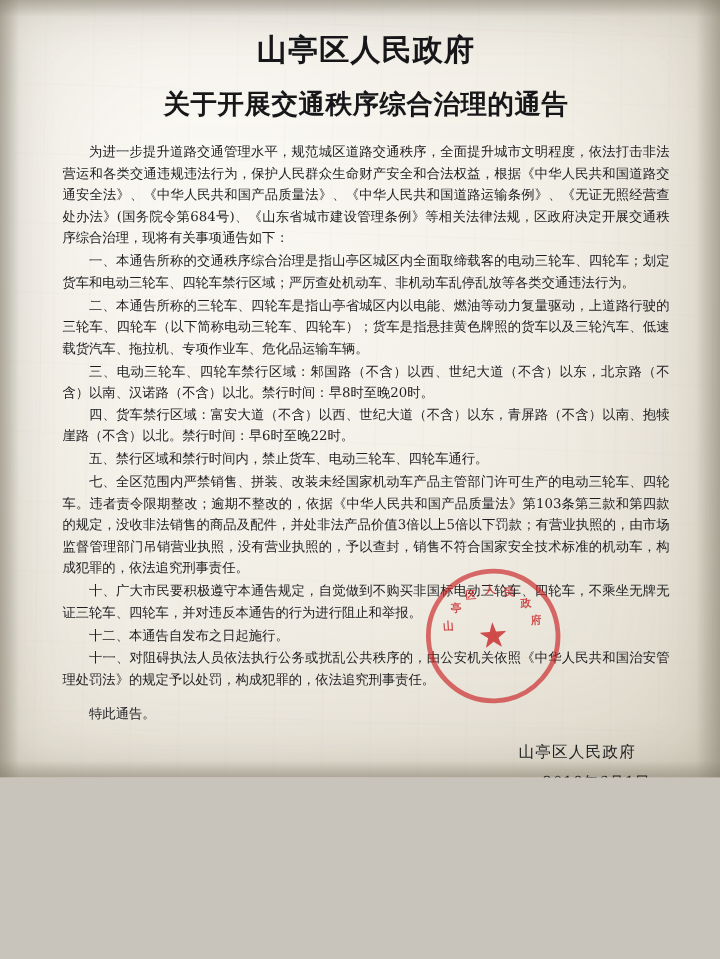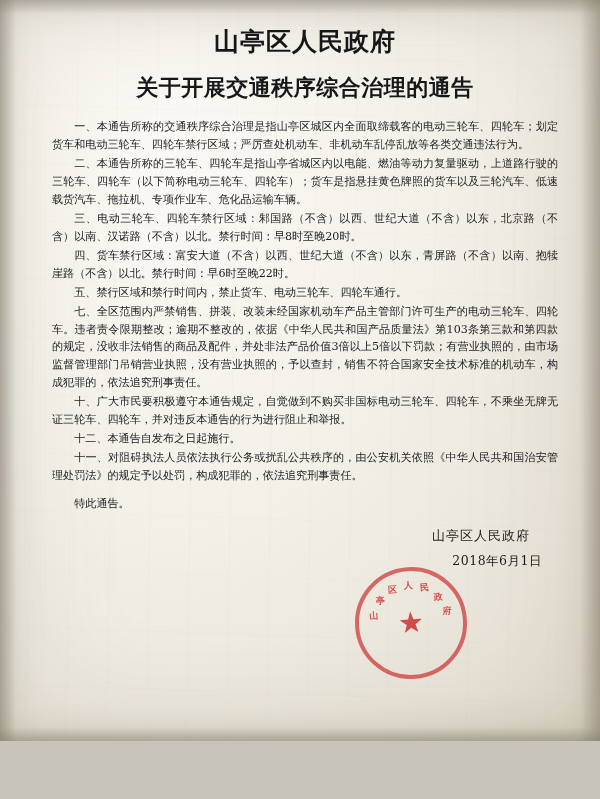--- a/index.html
+++ b/index.html
@@ -9,21 +9,21 @@
   body {
     width: 600px;
     height: 799px;
     overflow: hidden;
     background: #c9c4bb;
     font-family: "DejaVu Sans", "Liberation Sans", sans-serif;
   }
   .page {
     position: relative;
     width: 600px;
-    height: 741px;
+    height: 648px;
     background:
       radial-gradient(ellipse at 30% 20%, #fbf9f4 0%, #f3f0e8 45%, #e7e2d6 80%, #ddd7c9 100%);
     overflow: hidden;
   }
   
   .page::before {
     content: "";
     position: absolute;
     left: 0; top: 0; right: 0; bottom: 0;
     box-shadow: inset 0 0 42px rgba(120,112,95,0.35), inset 0 0 120px rgba(150,142,120,0.18);
@@ -181,20 +181,21 @@
   <div class="watermark-noise"></div>
 
   <div class="content">
 
     <div class="title-block">
       <div class="doc-title-1">山亭区人民政府</div>
       <div class="doc-title-2">关于开展交通秩序综合治理的通告</div>
     </div>
 
     <div class="body-text">
+      <p class="para">为进一步提升道路交通管理水平，规范城区道路交通秩序，全面提升城市文明程度，依法打击非法营运和各类交通违规违法行为，保护人民群众生命财产安全和合法权益，根据《中华人民共和国道路交通安全法》、《中华人民共和国产品质量法》、《中华人民共和国道路运输条例》、《无证无照经营查处办法》(国务院令第684号)、《山东省城市建设管理条例》等相关法律法规，区政府决定开展交通秩序综合治理，现将有关事项通告如下：</p>
       <p class="para">一、本通告所称的交通秩序综合治理是指山亭区城区内全面取缔载客的电动三轮车、四轮车；划定货车和电动三轮车、四轮车禁行区域；严厉查处机动车、非机动车乱停乱放等各类交通违法行为。</p>
       <p class="para">二、本通告所称的三轮车、四轮车是指山亭省城区内以电能、燃油等动力复量驱动，上道路行驶的三轮车、四轮车（以下简称电动三轮车、四轮车）；货车是指悬挂黄色牌照的货车以及三轮汽车、低速载货汽车、拖拉机、专项作业车、危化品运输车辆。</p>
       <p class="para">三、电动三轮车、四轮车禁行区域：邾国路（不含）以西、世纪大道（不含）以东，北京路（不含）以南、汉诺路（不含）以北。禁行时间：早8时至晚20时。</p>
       <p class="para">四、货车禁行区域：富安大道（不含）以西、世纪大道（不含）以东，青屏路（不含）以南、抱犊崖路（不含）以北。禁行时间：早6时至晚22时。</p>
       <p class="para">五、禁行区域和禁行时间内，禁止货车、电动三轮车、四轮车通行。</p>
       <p class="para">七、全区范围内严禁销售、拼装、改装未经国家机动车产品主管部门许可生产的电动三轮车、四轮车。违者责令限期整改；逾期不整改的，依据《中华人民共和国产品质量法》第103条第三款和第四款的规定，没收非法销售的商品及配件，并处非法产品价值3倍以上5倍以下罚款；有营业执照的，由市场监督管理部门吊销营业执照，没有营业执照的，予以查封，销售不符合国家安全技术标准的机动车，构成犯罪的，依法追究刑事责任。</p>
       <p class="para">十、广大市民要积极遵守本通告规定，自觉做到不购买非国标电动三轮车、四轮车，不乘坐无牌无证三轮车、四轮车，并对违反本通告的行为进行阻止和举报。</p>
       <p class="para">十二、本通告自发布之日起施行。</p>
       <p class="para">十一、对阻碍执法人员依法执行公务或扰乱公共秩序的，由公安机关依照《中华人民共和国治安管理处罚法》的规定予以处罚，构成犯罪的，依法追究刑事责任。</p>
       <p class="para-tail">特此通告。</p>

